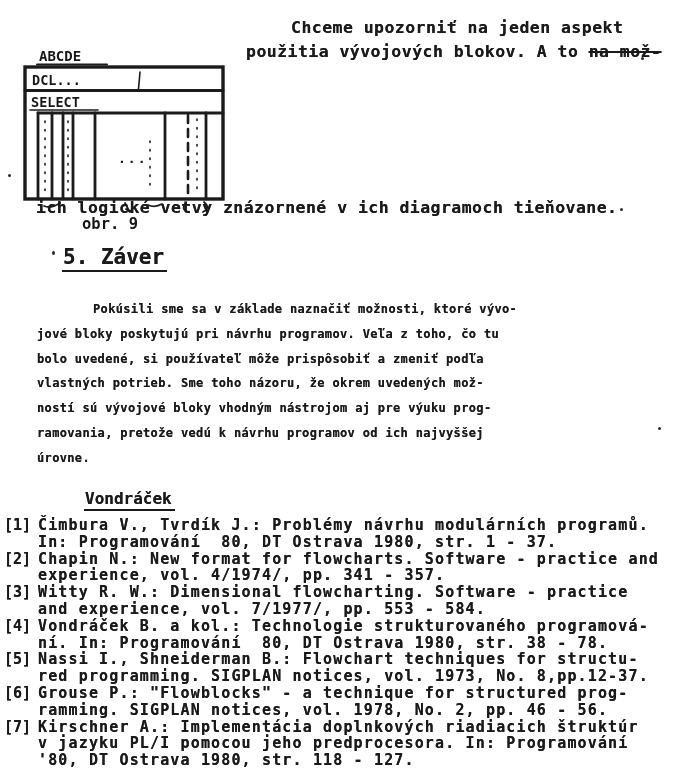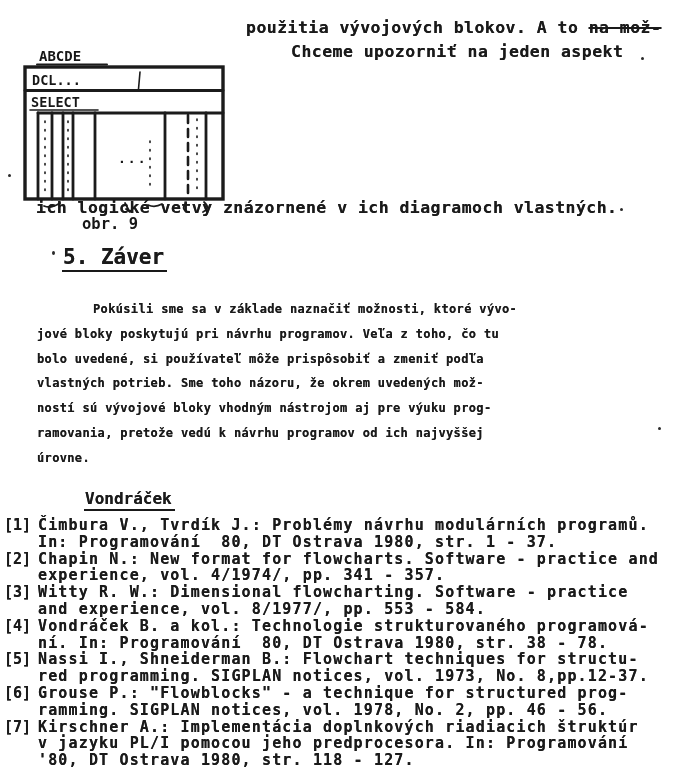--- a/index.html
+++ b/index.html
@@ -113,24 +113,24 @@
         <path d="M176,158 q-6,7 3,9"></path>
         <path d="M194,157 q7,6 -1,10"></path>
       </g>
 
       <text x="72" y="184" font-size="15.5" stroke="none" fill="#171717">obr. 9</text>
     </g>
   </svg>
 </div>
 
 <div class="intro-col ink">
+  <div class="ln ln-first">Chceme upozorniť na jeden aspekt</div>
   <div class="ln"><span>použitia vývojových blokov. A to </span><span class="struck">na mož-</span></div>
-  <div class="ln ln-first">Chceme upozorniť na jeden aspekt</div>
 </div>
-<div class="intro-full ink">ich logické vetvy znázornené v ich diagramoch vlastných.</div>
+<div class="intro-full ink">ich logické vetvy znázornené v ich diagramoch tieňovane.</div>
 
 <div class="h-zaver ink">
   <span class="h-underline">5. Záver</span>
 </div>
 <div class="zaver-para ink">Pokúsili sme sa v základe naznačiť možnosti, ktoré vývo-
 jové bloky poskytujú pri návrhu programov. Veľa z toho, čo tu
 bolo uvedené, si používateľ môže prispôsobiť a zmeniť podľa
 vlastných potrieb. Sme toho názoru, že okrem uvedených mož-
 ností sú vývojové bloky vhodným nástrojom aj pre výuku prog-
 ramovania, pretože vedú k návrhu programov od ich najvyššej
@@ -147,21 +147,21 @@
 In: Programování  80, DT Ostrava 1980, str. 1 - 37.</span>
   </div>
   <div class="ref-item">
     <span class="ref-marker">[2]</span>
     <span class="ref-lines">Chapin N.: New format for flowcharts. Software - practice and
 experience, vol. 4/1974/, pp. 341 - 357.</span>
   </div>
   <div class="ref-item">
     <span class="ref-marker">[3]</span>
     <span class="ref-lines">Witty R. W.: Dimensional flowcharting. Software - practice
-and experience, vol. 8/1977/, pp. 553 - 584.</span>
+and experience, vol. 7/1977/, pp. 553 - 584.</span>
   </div>
   <div class="ref-item">
     <span class="ref-marker">[4]</span>
     <span class="ref-lines">Vondráček B. a kol.: Technologie strukturovaného programová-
 ní. In: Programování  80, DT Ostrava 1980, str. 38 - 78.</span>
   </div>
   <div class="ref-item">
     <span class="ref-marker">[5]</span>
     <span class="ref-lines">Nassi I., Shneiderman B.: Flowchart techniques for structu-
 red programming. SIGPLAN notices, vol. 1973, No. 8,pp.12-37.</span>

